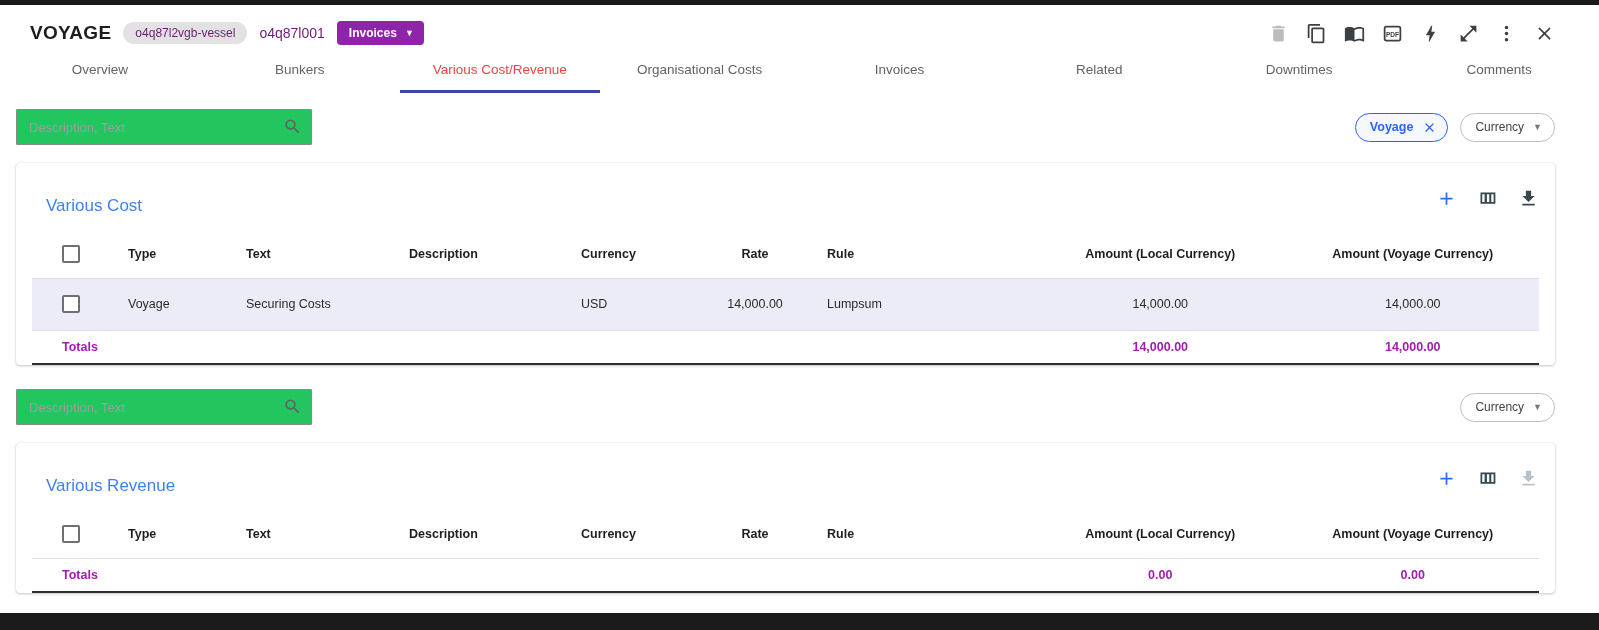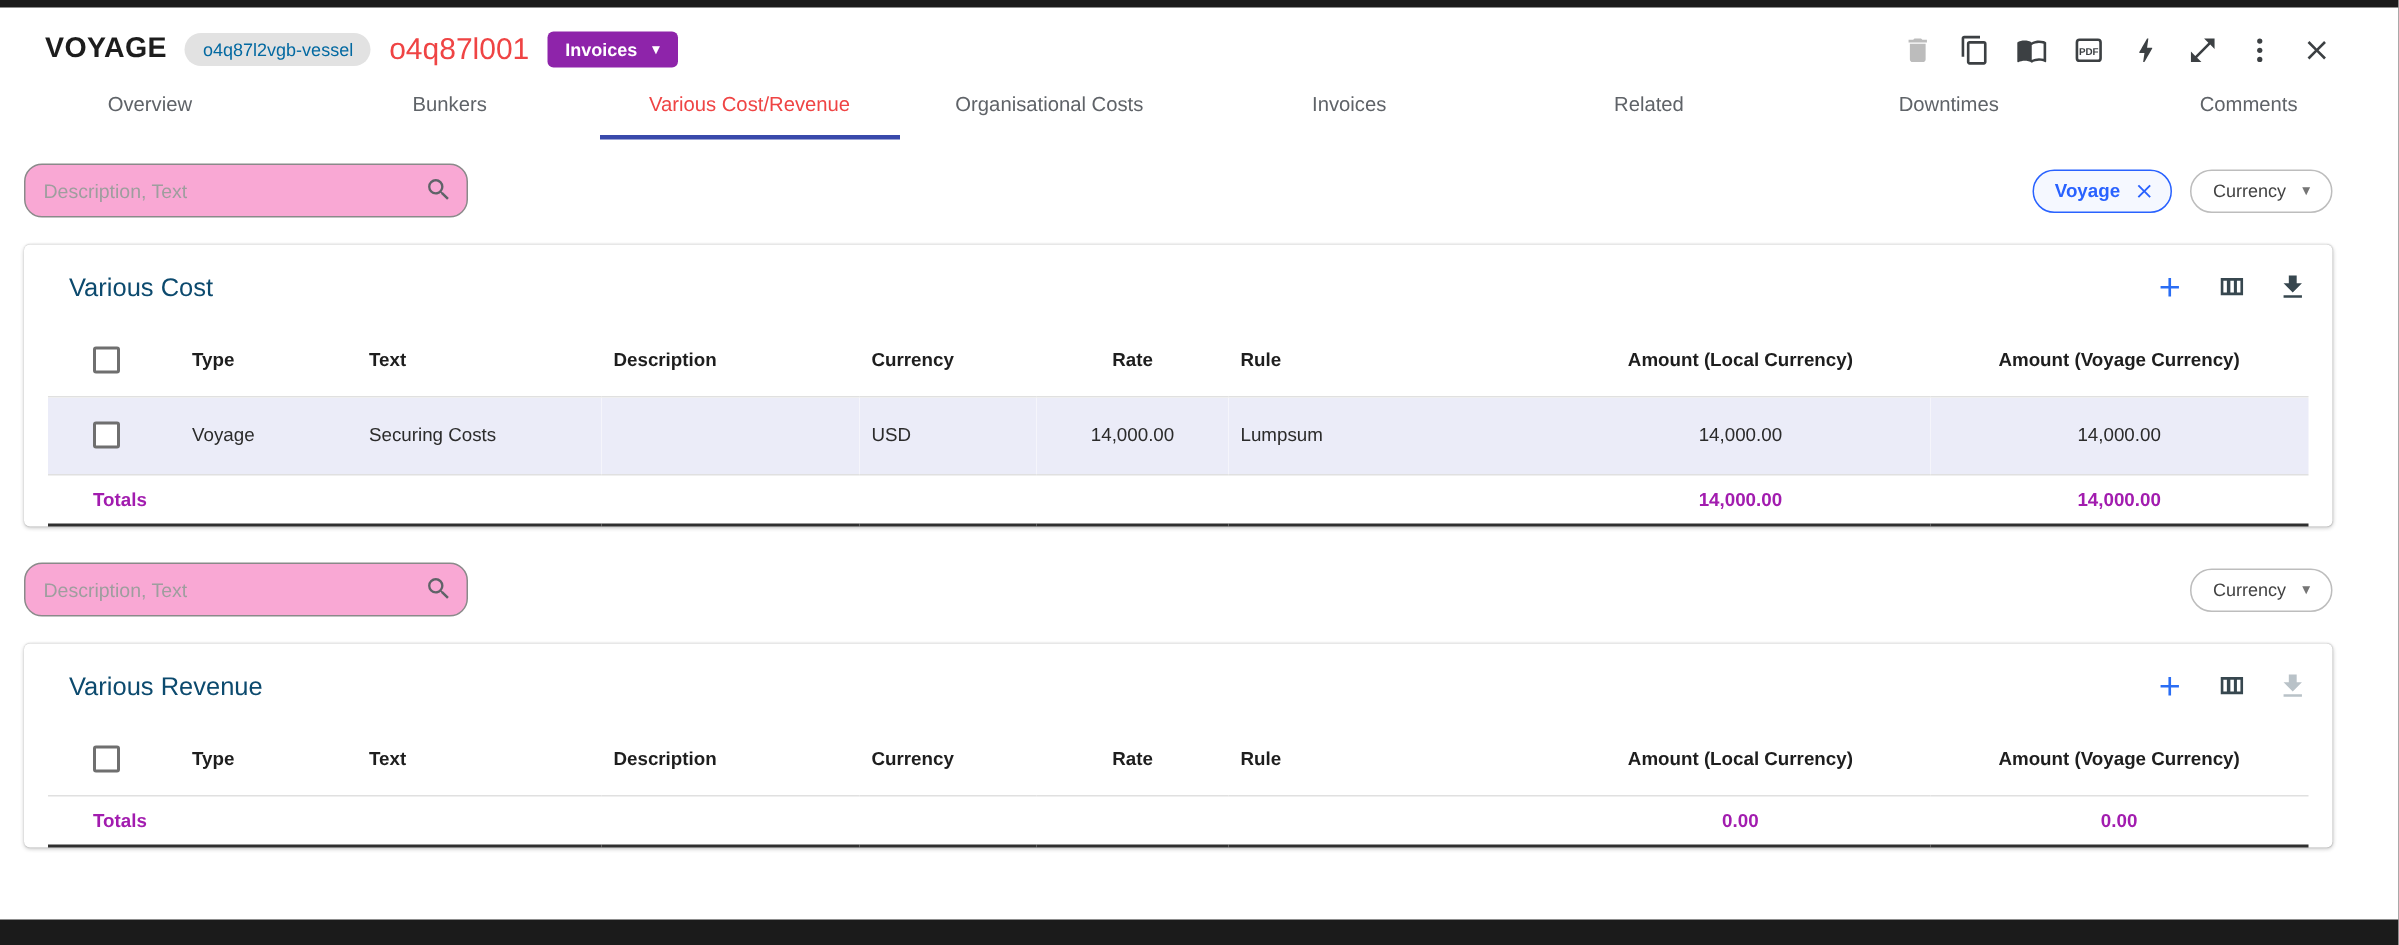--- a/index.html
+++ b/index.html
@@ -11,24 +11,24 @@
     font-family: "Liberation Sans", sans-serif;
     color: #212121;
   }
   .window { height: 608px; margin-top: 5px; background: #ffffff; overflow: hidden; }
 
   
   .header { display: flex; align-items: center; padding: 16px 44px 4px 30px; }
   .title-group { display: flex; align-items: center; gap: 12px; }
   .page-title { font-size: 19px; font-weight: bold; letter-spacing: .3px; color: #1d1d1d; }
   .vessel-chip {
-    background: #e2e2e2; color: #0369a1; font-size: 12px;
+    background: #e2e2e2; color: #701a75; font-size: 12px;
     padding: 4px 12px; border-radius: 12px; white-space: nowrap;
   }
-  .voyage-code { font-size: 20px; color: #ef4444; }
+  .voyage-code { font-size: 14px; color: #701a75; }
   .status-badge {
     display: inline-flex; align-items: center; gap: 8px;
     background: #8e24aa; color: #fff; font-size: 12px; font-weight: bold;
     padding: 5px 10px 5px 12px; border-radius: 4px; cursor: pointer;
   }
   .status-badge .caret { font-size: 9px; line-height: 1; }
   .header-actions { margin-left: auto; display: flex; align-items: center; gap: 17px; }
   .hbtn { width: 21px; height: 21px; color: #3c4043; cursor: pointer; display: inline-flex; }
   .hbtn svg { width: 100%; height: 100%; }
   .hbtn.disabled { color: #bcbcbc; }
@@ -42,23 +42,23 @@
   }
   .tab.active { color: #ef4444; border-bottom-color: #3949ab; font-weight: normal; }
 
   
   .main { padding: 0 44px 0 16px; }
   .filter-row { display: flex; align-items: center; margin-top: 16px; }
   .search-box {
     position: relative; width: 296px;
   }
   .search-box input {
-    width: 100%; height: 36px; border: 1px solid #8a8a8a; border-radius: 12px;
+    width: 100%; height: 36px; border: 1px solid #8a8a8a; border-radius: 1px;
     padding: 0 36px 0 12px; font-size: 13px; color: #333; outline: none;
-    font-family: "Liberation Sans", sans-serif; background: #f9a8d4;
+    font-family: "Liberation Sans", sans-serif; background: #22c55e;
   }
   .search-box input::placeholder { color: #9e9e9e; }
   .search-icon {
     position: absolute; right: 10px; top: 8px; width: 19px; height: 19px; color: #5f6368; cursor: pointer;
   }
   .search-icon svg { width: 100%; height: 100%; }
   .filter-right { margin-left: auto; display: flex; align-items: center; gap: 12px; }
   .chip-voyage {
     display: inline-flex; align-items: center; gap: 9px;
     border: 1.5px solid #2962ff; background: #f5f8ff; color: #2962ff;
@@ -75,21 +75,21 @@
   }
   .pill-dropdown .caret { color: #757575; font-size: 9px; }
 
   
   .card {
     margin-top: 18px; background: #fff; border-radius: 4px;
     box-shadow: 0 1px 3px rgba(0,0,0,.22), 0 0 1px rgba(0,0,0,.18);
     padding: 10px 16px 0 16px;
   }
   .card-head { display: flex; align-items: center; padding: 8px 0 14px 14px; }
-  .card-title { font-size: 17px; color: #0c4a6e; }
+  .card-title { font-size: 17px; color: #3b82f6; margin-top: 15px; }
   .card-actions { margin-left: auto; display: flex; align-items: center; gap: 20px; }
   .cbtn { width: 21px; height: 21px; display: inline-flex; cursor: pointer; }
   .cbtn svg { width: 100%; height: 100%; }
   .cbtn.add { color: #2a6df4; }
   .cbtn.cols { color: #37474f; }
   .cbtn.dl { color: #37474f; }
   .cbtn.dl.disabled { color: #b9c2c8; cursor: default; }
 
   
   table { width: 100%; border-collapse: collapse; table-layout: fixed; }

